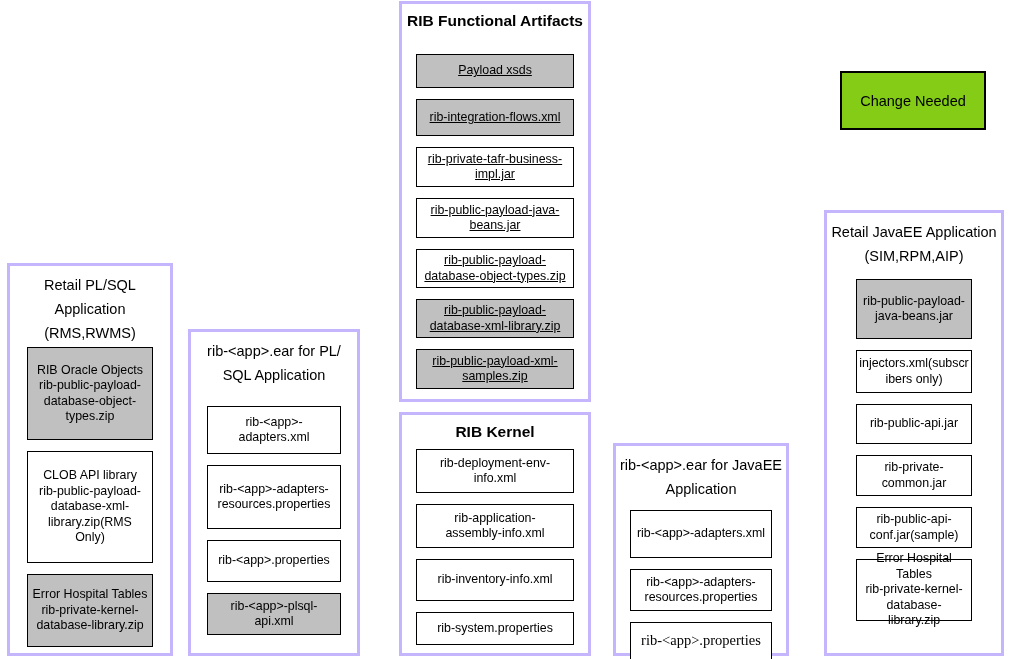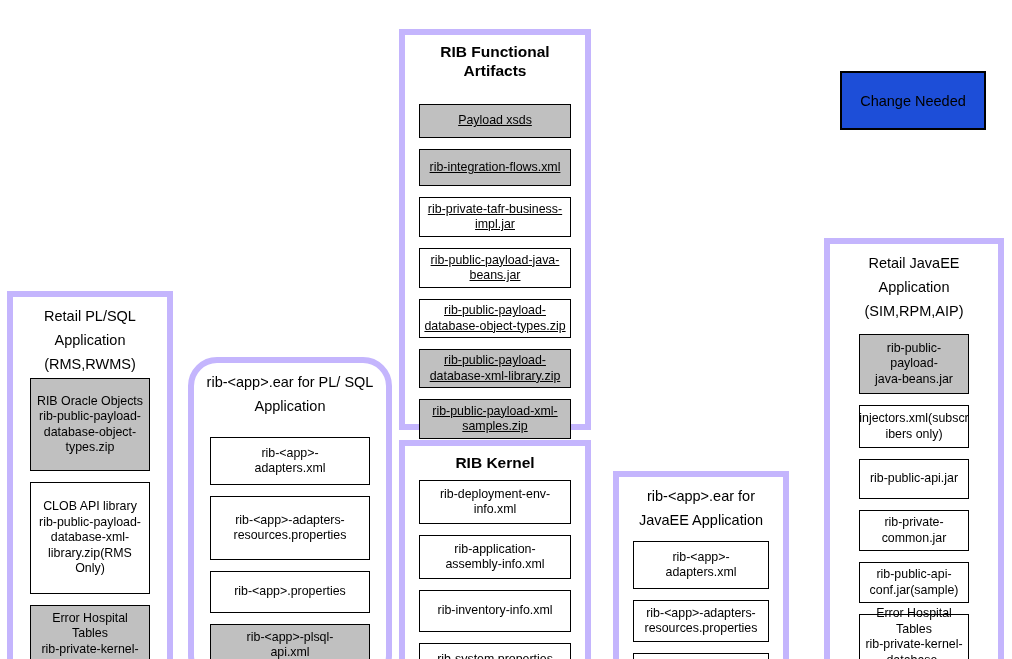--- a/index.html
+++ b/index.html
@@ -12,23 +12,22 @@
     height: 659px;
     position: relative;
     font-family: "Liberation Sans", sans-serif;
     color: #000000;
     overflow: hidden;
   }
 
   .group {
     position: absolute;
     box-sizing: border-box;
-    border: 6px solid #c4b5fd;
+    border: 3px solid #c4b5fd;
     background: #ffffff;
-    margin-top: 28px;
   }
 
   .group-title {
     text-align: center;
     font-size: 14.5px;
     line-height: 24px;
     padding: 7px 4px 2px 4px;
     color: #000000;
   }
   .group-title.bold {
@@ -61,30 +60,30 @@
   .item.serif {
     font-family: "Liberation Serif", serif;
     font-size: 14.5px;
   }
 
   
   .legend {
     position: absolute;
     box-sizing: border-box;
     border: 2px solid #000000;
-    background: #1d4ed8;
+    background: #84cc16;
     display: flex;
     align-items: center;
     justify-content: center;
     font-size: 14.5px;
   }
 
   
   #g-plsql       { left: 7px;   top: 263px; width: 166px; height: 393px; }
-  #g-plsql-ear   { left: 188px; top: 329px; width: 204px; height: 327px; border-radius: 29px; }
+  #g-plsql-ear   { left: 188px; top: 329px; width: 172px; height: 327px; }
   #g-artifacts   { left: 399px; top: 1px;   width: 192px; height: 401px; }
   #g-kernel      { left: 399px; top: 412px; width: 192px; height: 244px; }
   #g-javaee-ear  { left: 613px; top: 443px; width: 176px; height: 213px; }
   #g-javaee      { left: 824px; top: 210px; width: 180px; height: 446px; }
   #legend-box    { left: 840px; top: 71px;  width: 146px; height: 59px; }
 
   #g-artifacts .items { padding: 0 14px; text-decoration: underline; }
   #g-kernel .items    { padding: 0 14px; }
   #g-javaee .items    { padding: 0 29px; }
   #g-javaee-ear .items{ padding: 0 14px; }

